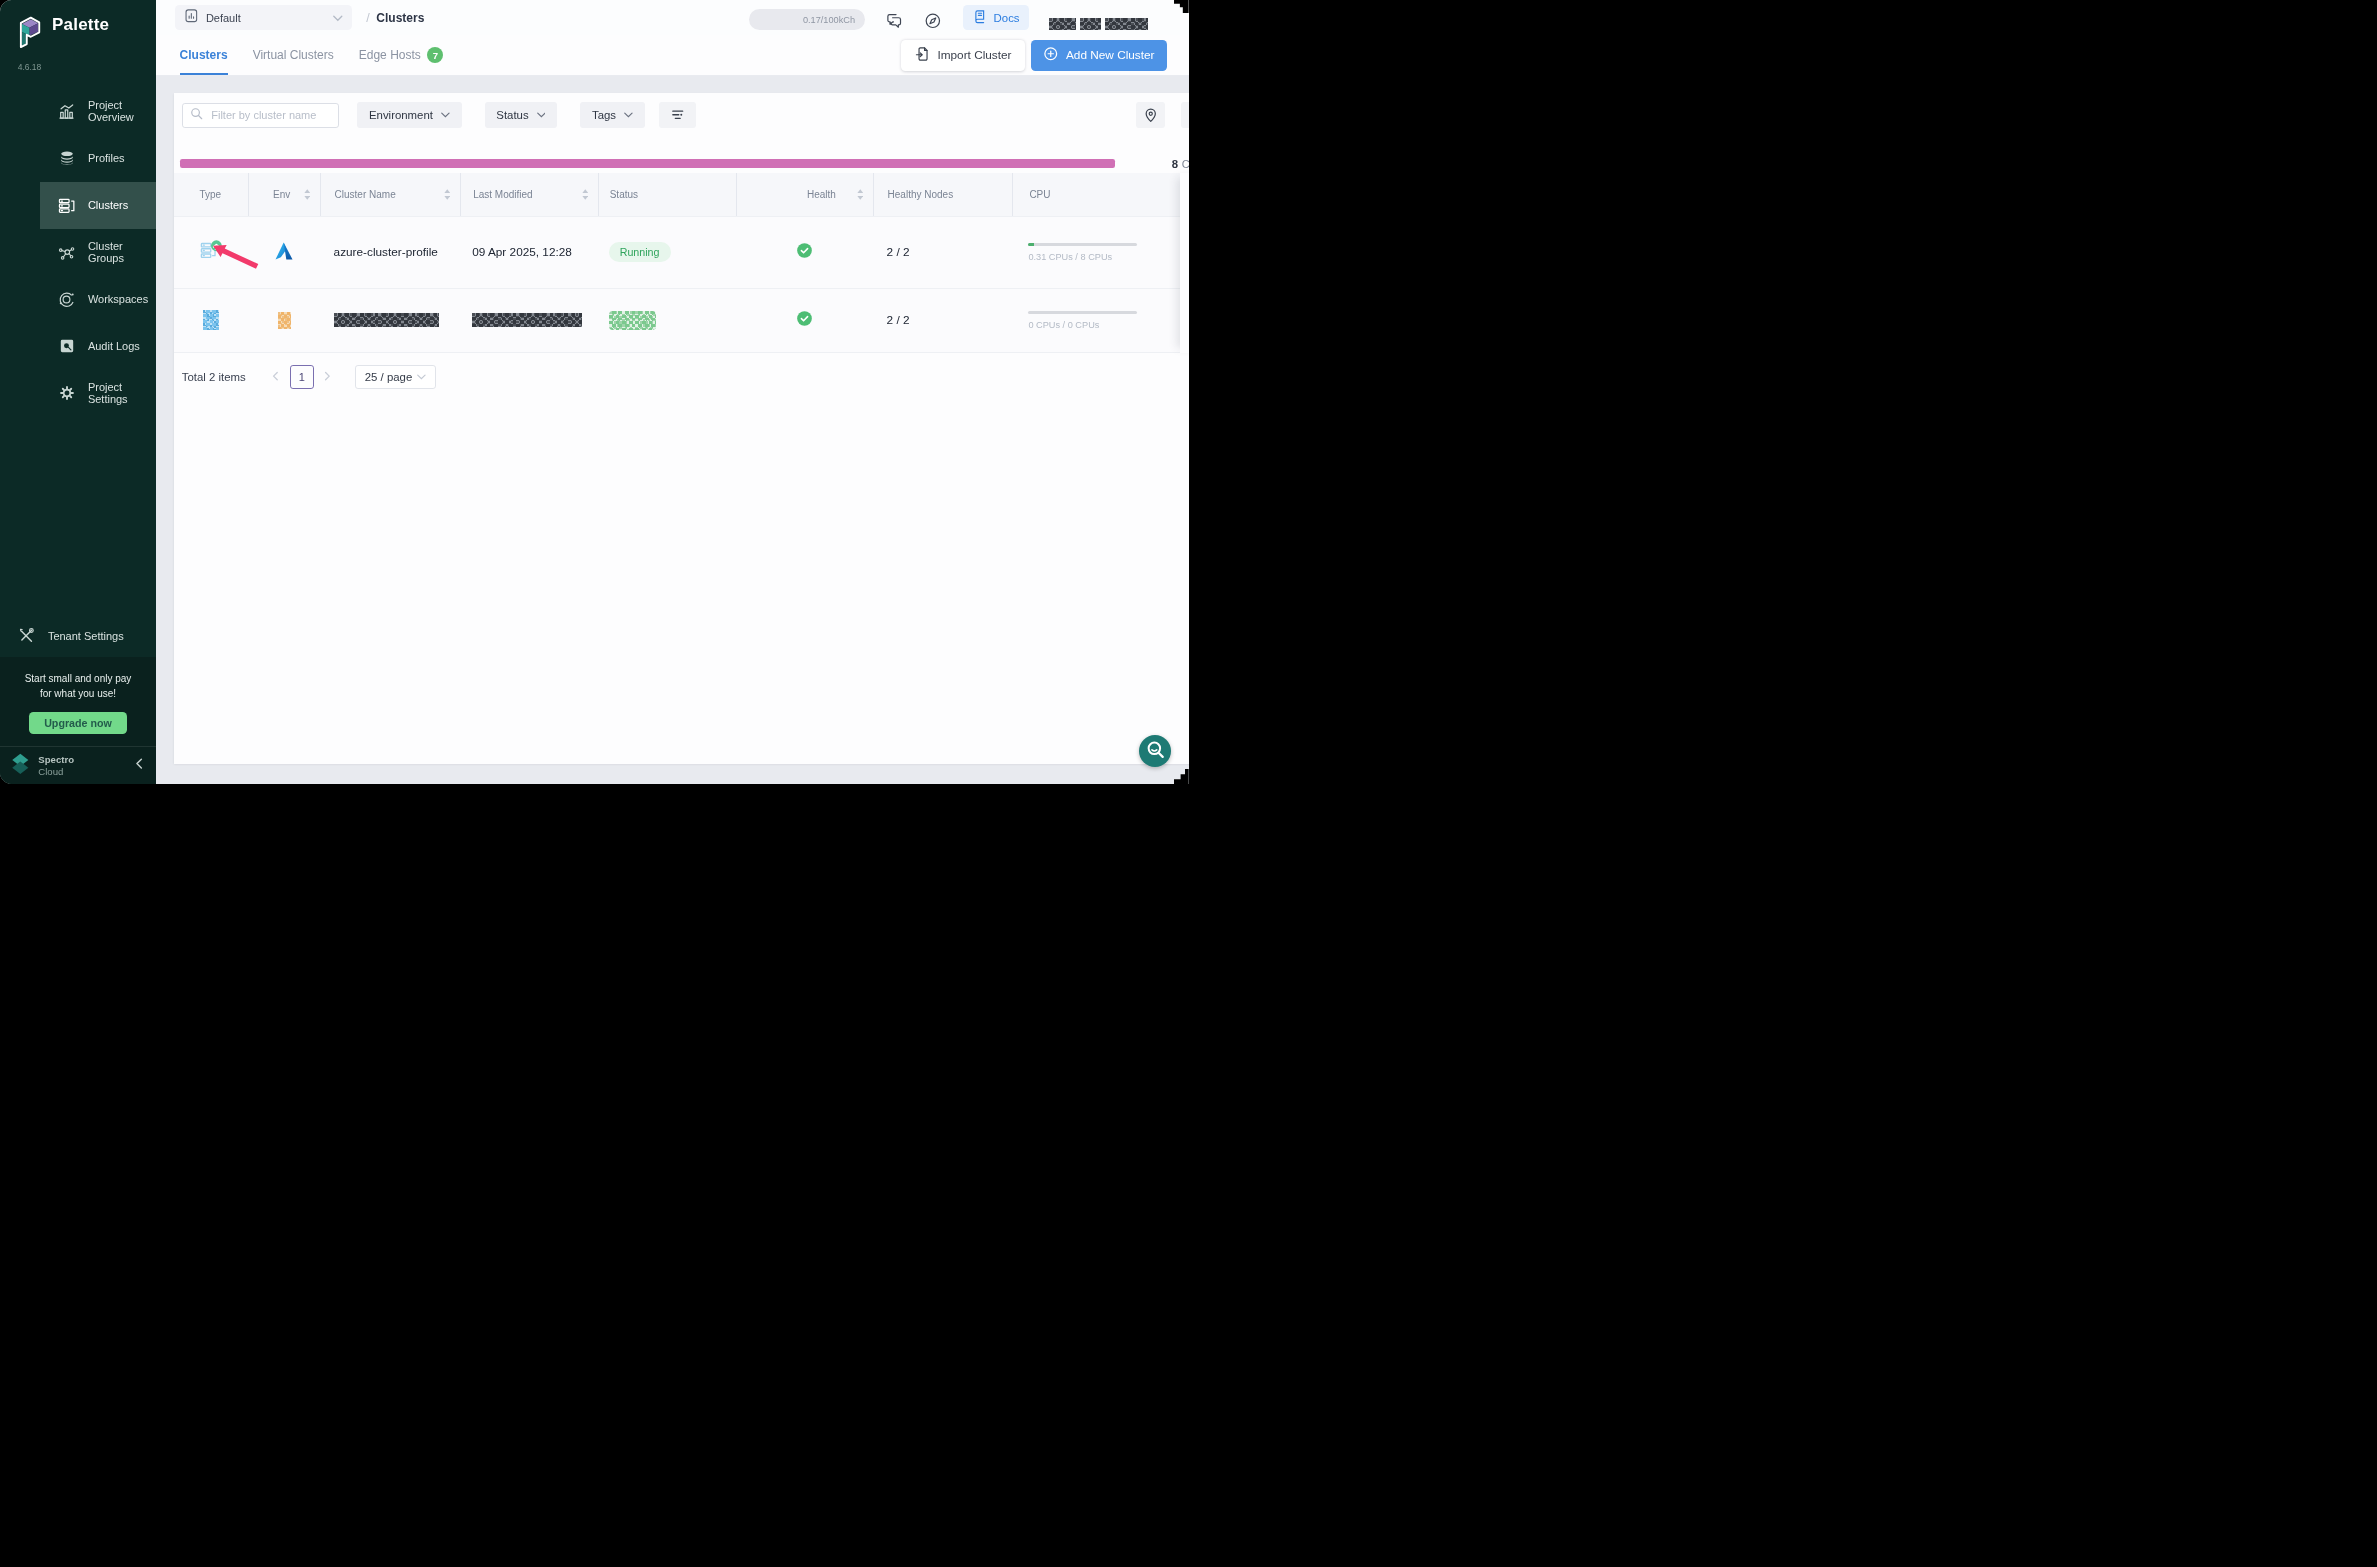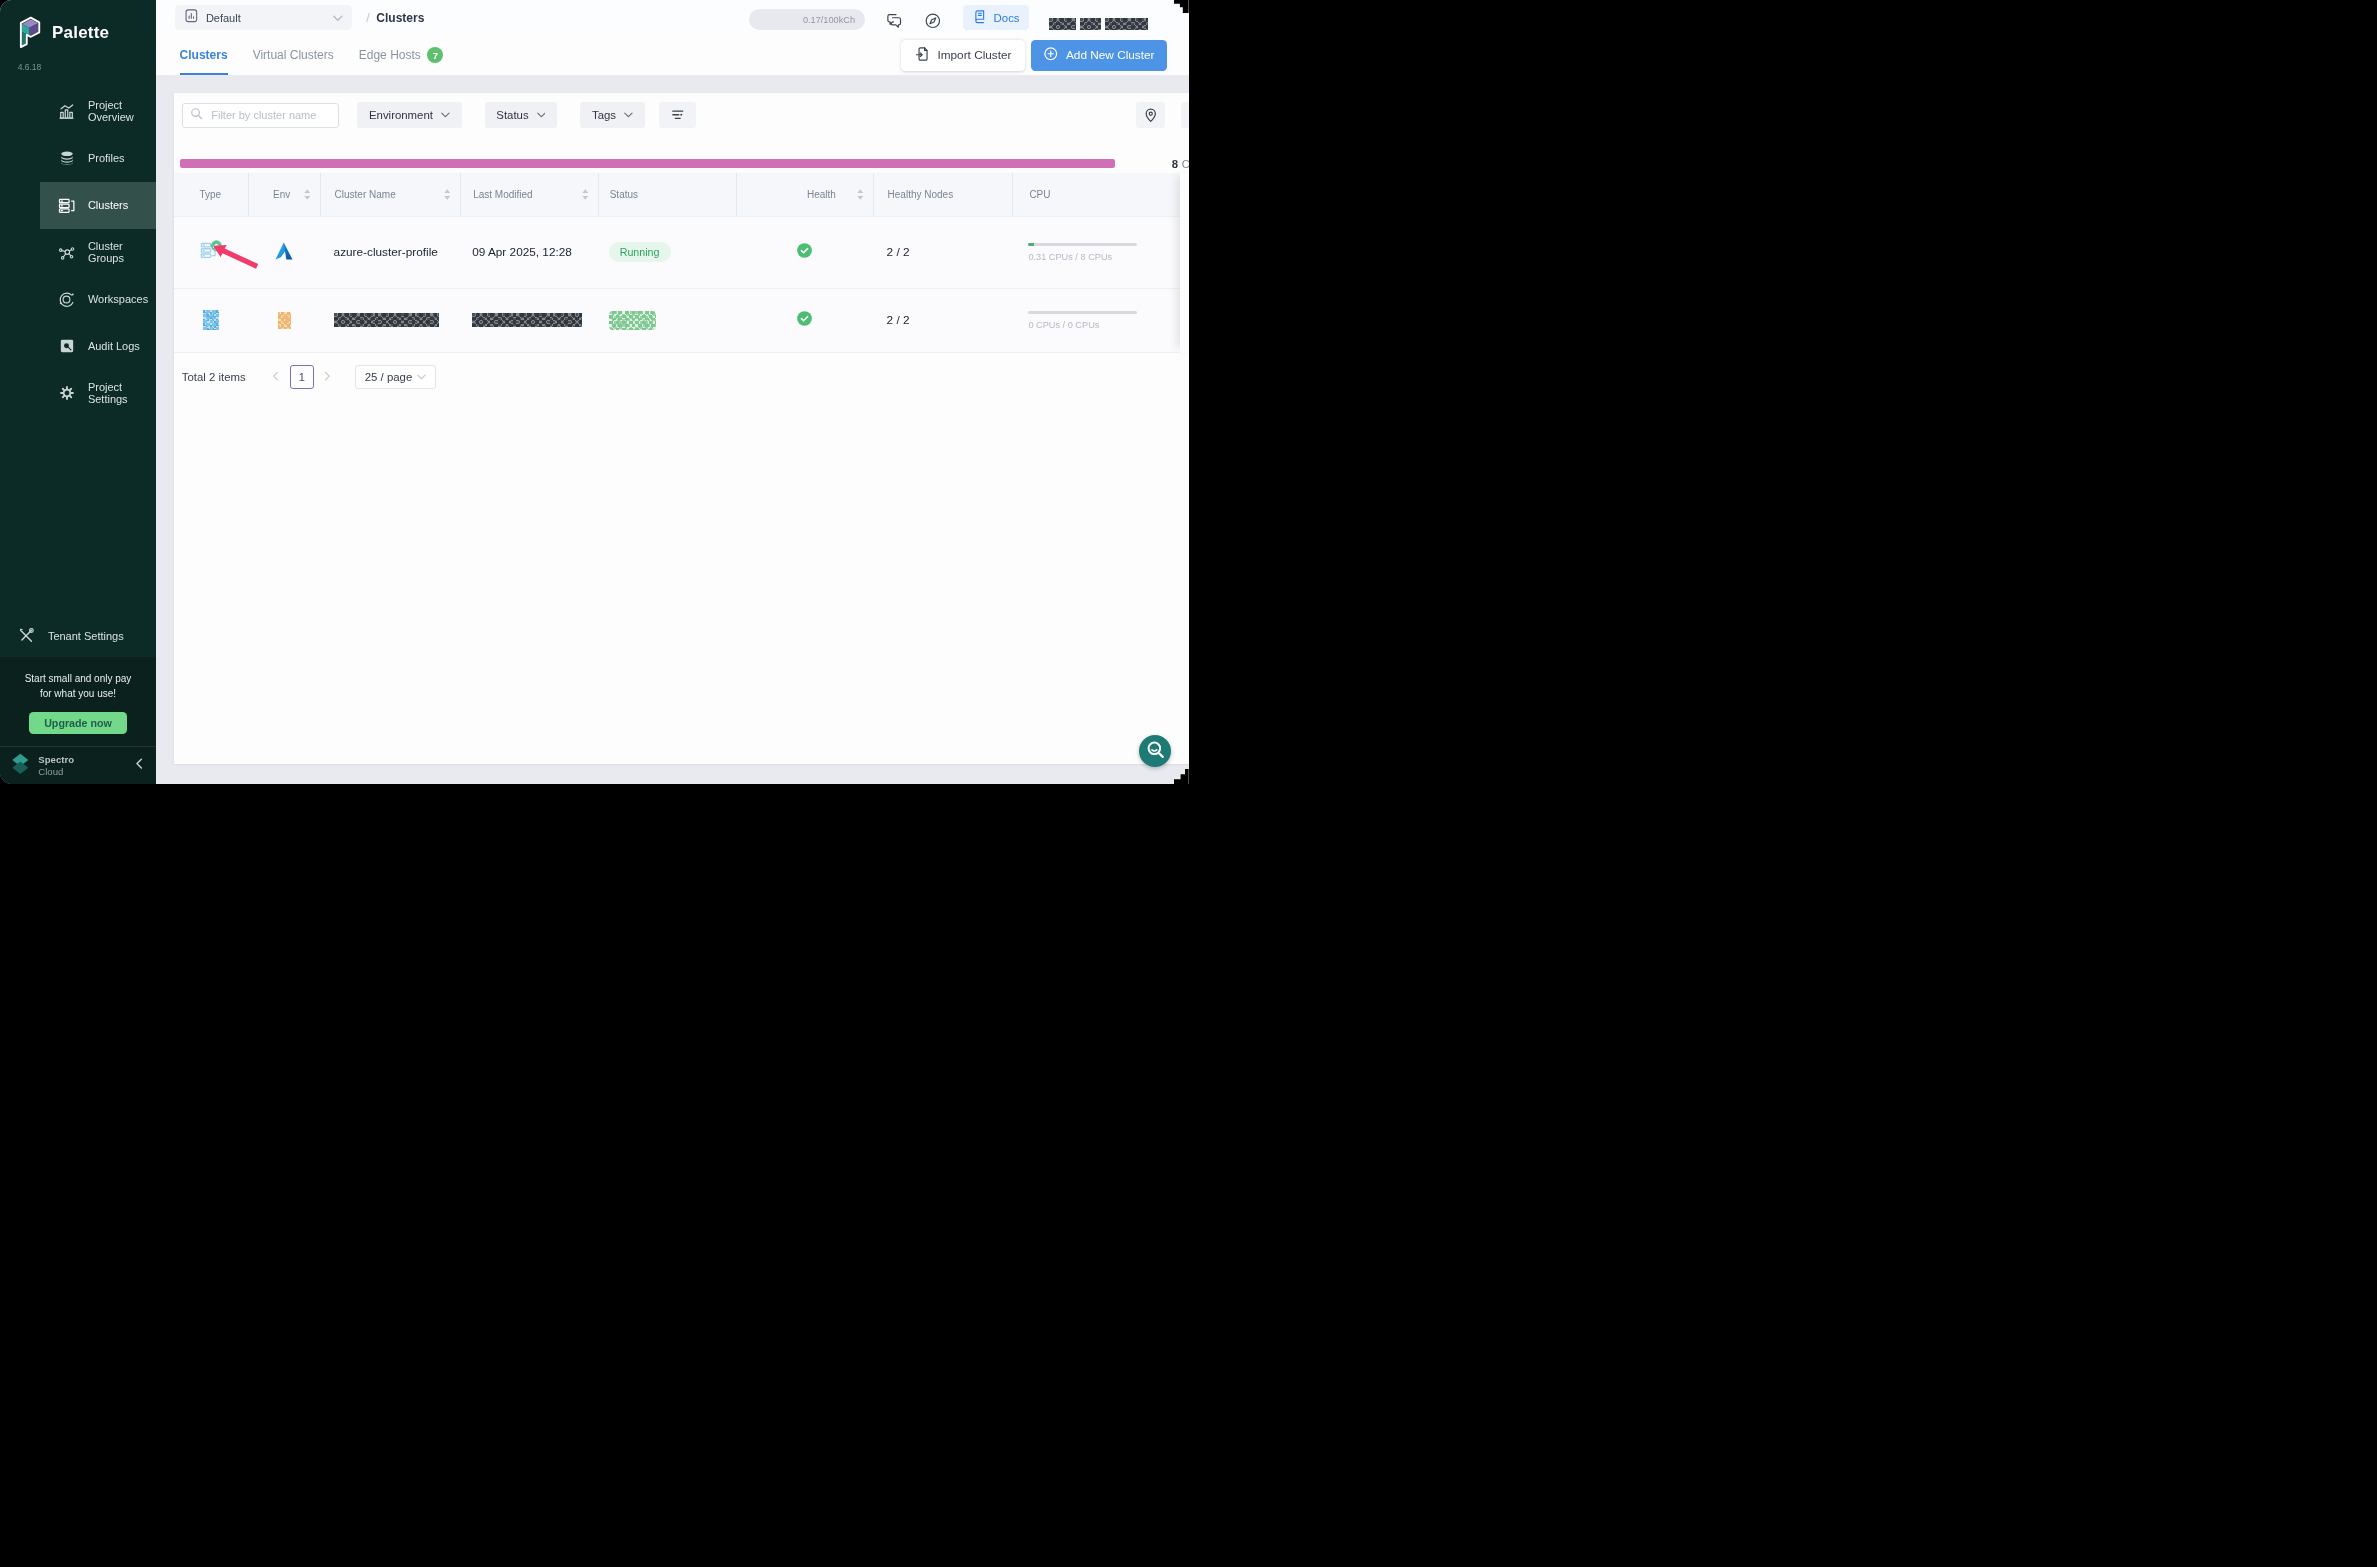--- a/index.html
+++ b/index.html
@@ -1,21 +1,21 @@
 <!DOCTYPE html>
 <html style="font-size:11.8px"><head>
 <meta charset="utf-8">
 <style>
   html,body{margin:0;padding:0;}
   body{width:1189px;height:784px;background:#000;font-family:"Liberation Sans","DejaVu Sans",sans-serif;position:relative;overflow:hidden;}
   .app{position:absolute;inset:0;display:flex;background:#fdfdfe;border-radius:11.8px 0 0 11.8px;overflow:hidden;}
 
   
   .sidebar{width:156px;min-width:156px;background:#0c2a26;color:#dbe4e2;display:flex;flex-direction:column;}
-  .logo-row{display:flex;align-items:center;gap:8px;padding:14.7px 0 0 14.7px;}
+  .logo-row{display:flex;align-items:flex-start;gap:8px;padding:14.7px 0 0 14.7px;}
   .logo-name{font-size:17px;font-weight:700;color:#fff;letter-spacing:0.2px;}
   .version{font-size:8.5px;color:#7f9691;padding:10.3px 0 0 17.7px;}
   .nav{margin-top:16px;display:flex;flex-direction:column;margin-left:40px;}
   .nav-item{height:47px;display:flex;align-items:center;gap:12.5px;padding-left:17.7px;cursor:pointer;font-size:11px;color:#d9e2e0;}
   .nav-item.active{background:#33504b;color:#fff;}
   .nico{width:17.7px;height:17.7px;display:flex;align-items:center;justify-content:center;flex:0 0 17.7px;}
   .spacer{flex:1;}
   .upgrade{background:#0a211e;padding:13.2px 10.3px 11.8px;text-align:center;}
   .up-text{font-size:10px;line-height:1.55;color:#e9f0ee;}
   .up-text span{display:block;}

